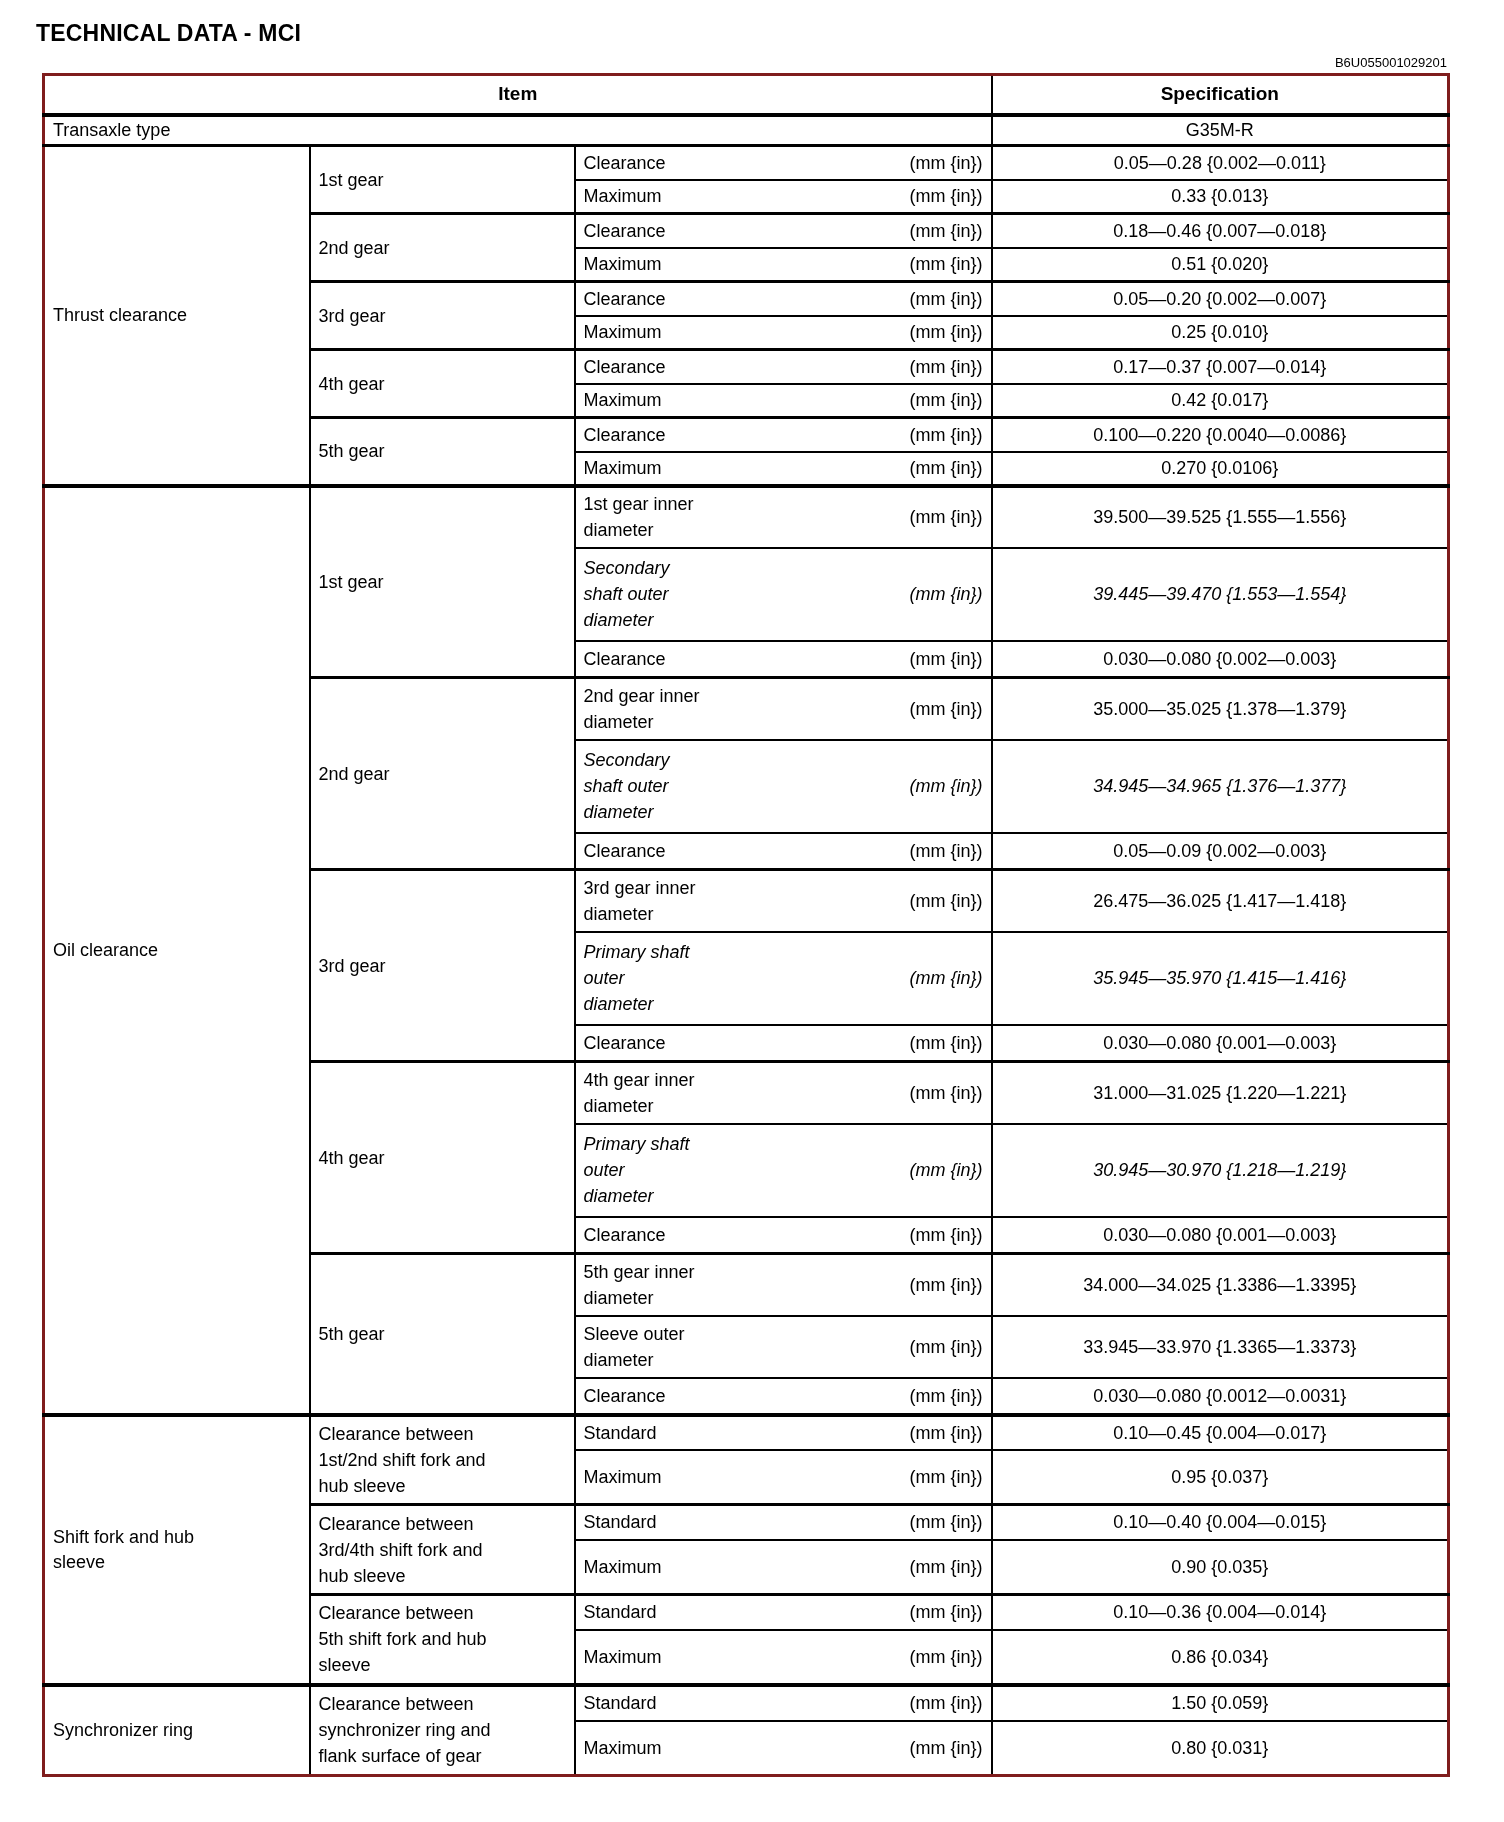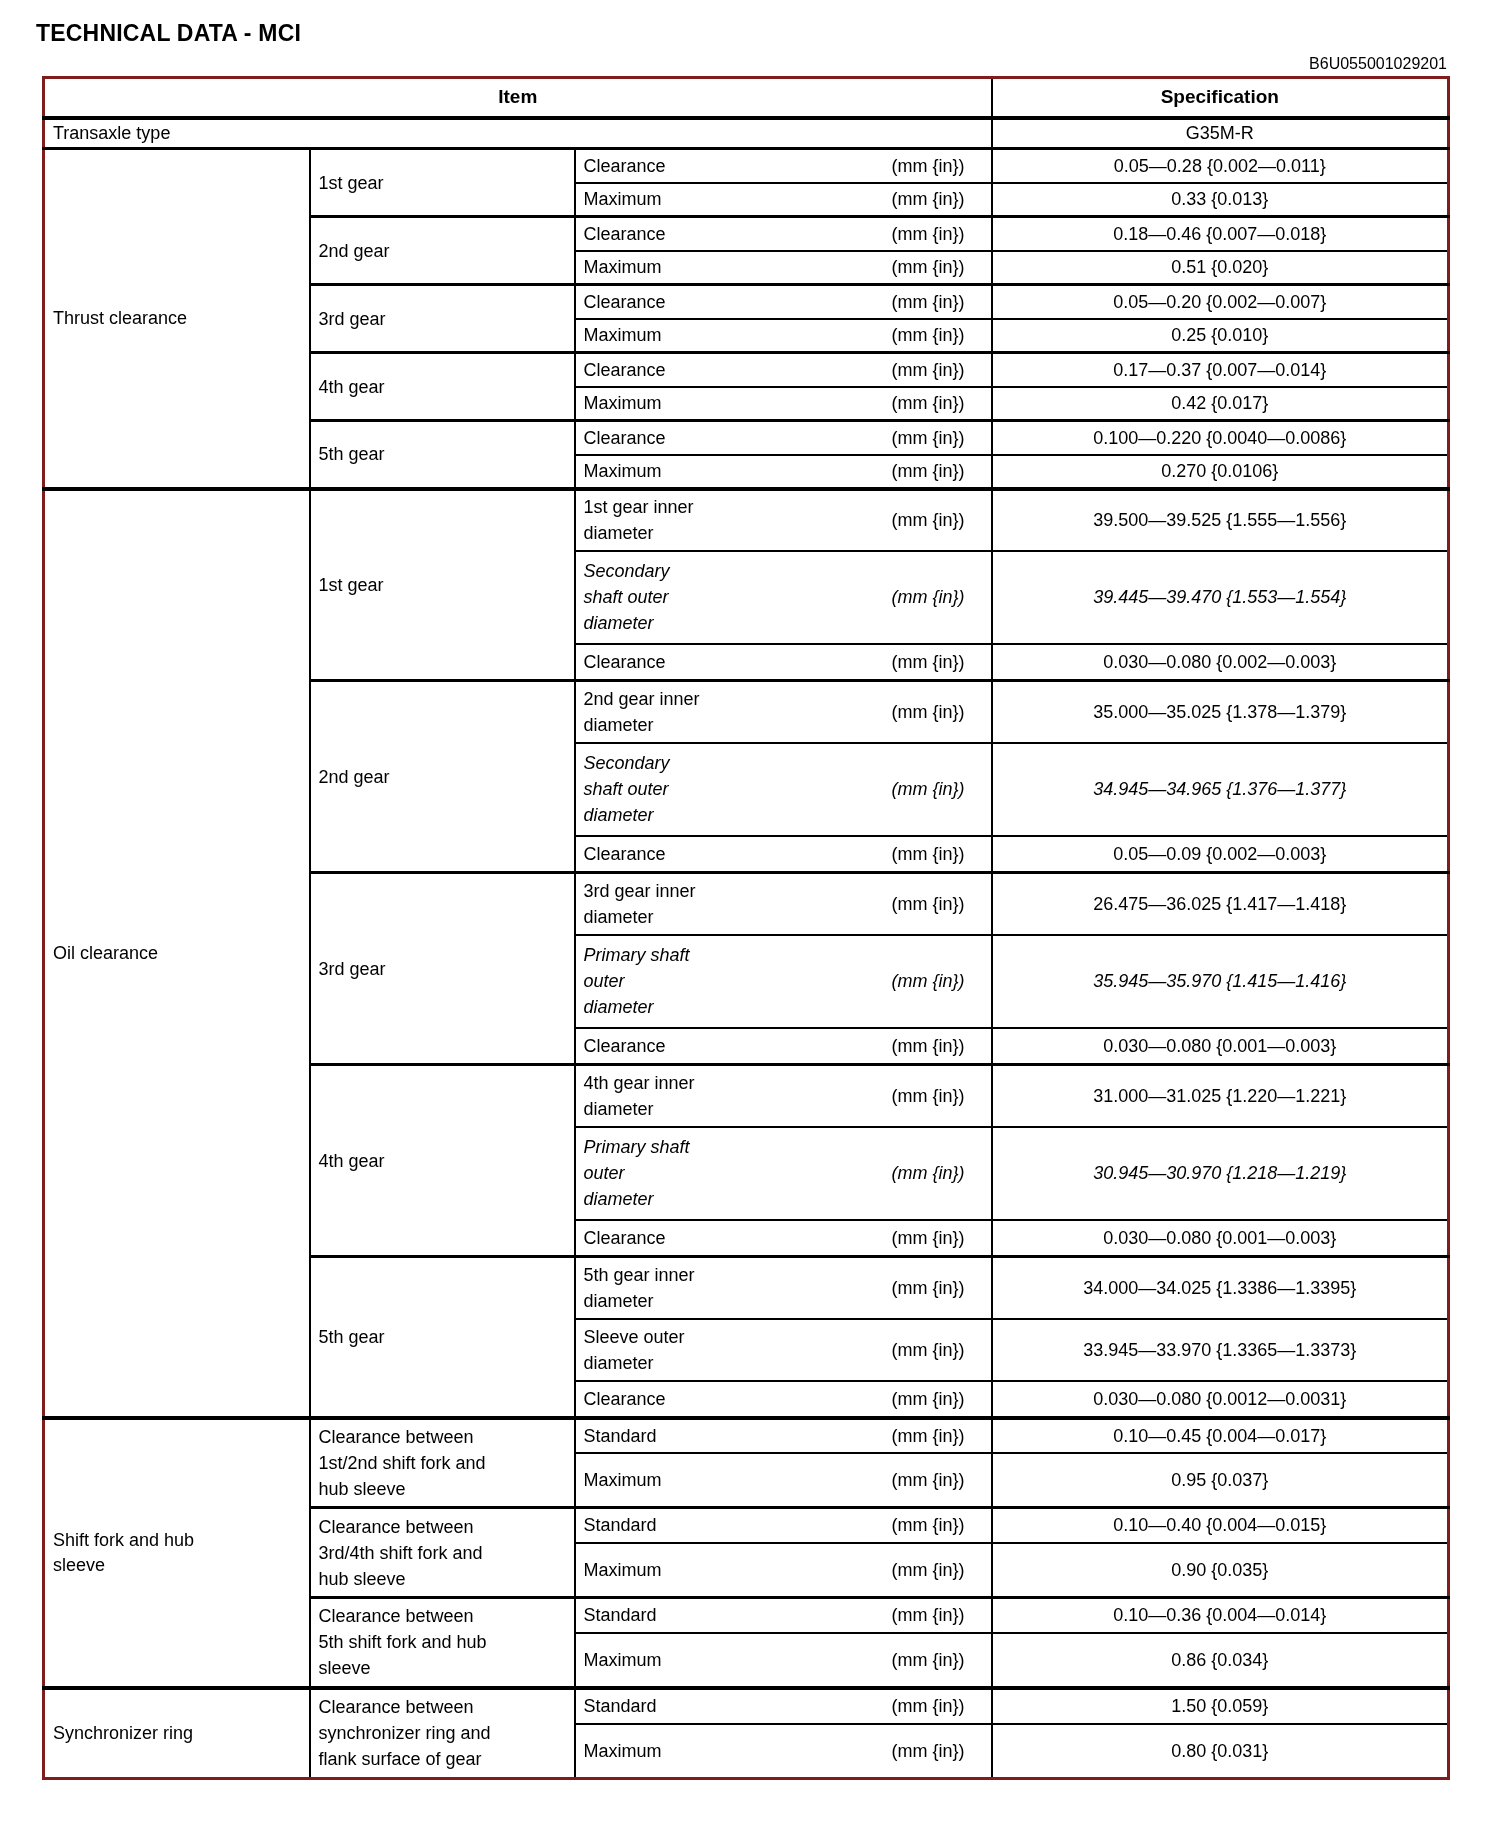--- a/index.html
+++ b/index.html
@@ -8,21 +8,21 @@
     width:1504px; height:1822px;
     font-family:"Liberation Sans", sans-serif;
     color:#000;
   }
   .page { padding:20px 57px 0 42px; }
   .title {
     font-size:23px; font-weight:bold; letter-spacing:0.2px;
     margin-left:-6px;
   }
   .doc-code {
-    font-size:16px; text-align:right;
+    font-size:13px; text-align:right;
     margin-top:8px; margin-bottom:3px;
   }
   table.spec {
     width:1405px; table-layout:fixed; border-collapse:collapse;
     border:3px solid #7f1d1d;
   }
   td {
     border:2px solid #000;
     font-size:18px; line-height:22px;
     vertical-align:middle; overflow:hidden;
@@ -34,21 +34,21 @@
   }
   tr.g-start td { border-top:3px solid #000; }
   tr.s-start td { border-top:4px solid #000; }
   td.plain { text-align:left; padding-left:8px; }
   td.section { text-align:left; padding-left:8px; white-space:pre-line; line-height:25px; }
   td.gear { text-align:left; padding-left:8px; }
   td.desc { text-align:left; padding:2px 4px 2px 8px; white-space:pre-line; line-height:26px; }
   td.label-cell { padding:0; }
   .lc {
     display:flex; justify-content:space-between; align-items:center;
-    padding:2px 26px 2px 8px; width:100%;
+    padding:2px 8px 2px 8px; width:100%;
   }
   .lbl { white-space:pre-line; line-height:26px; text-align:left; }
   .unit { white-space:nowrap; }
   td.value { text-align:center; }
   
   tr.rh-head { height:40px; }
   tr.rh-tx   { height:31px; }
   tr.rh-t    { height:34px; }
   tr.rh-1    { height:37px; }
   tr.rh-2    { height:62px; }

